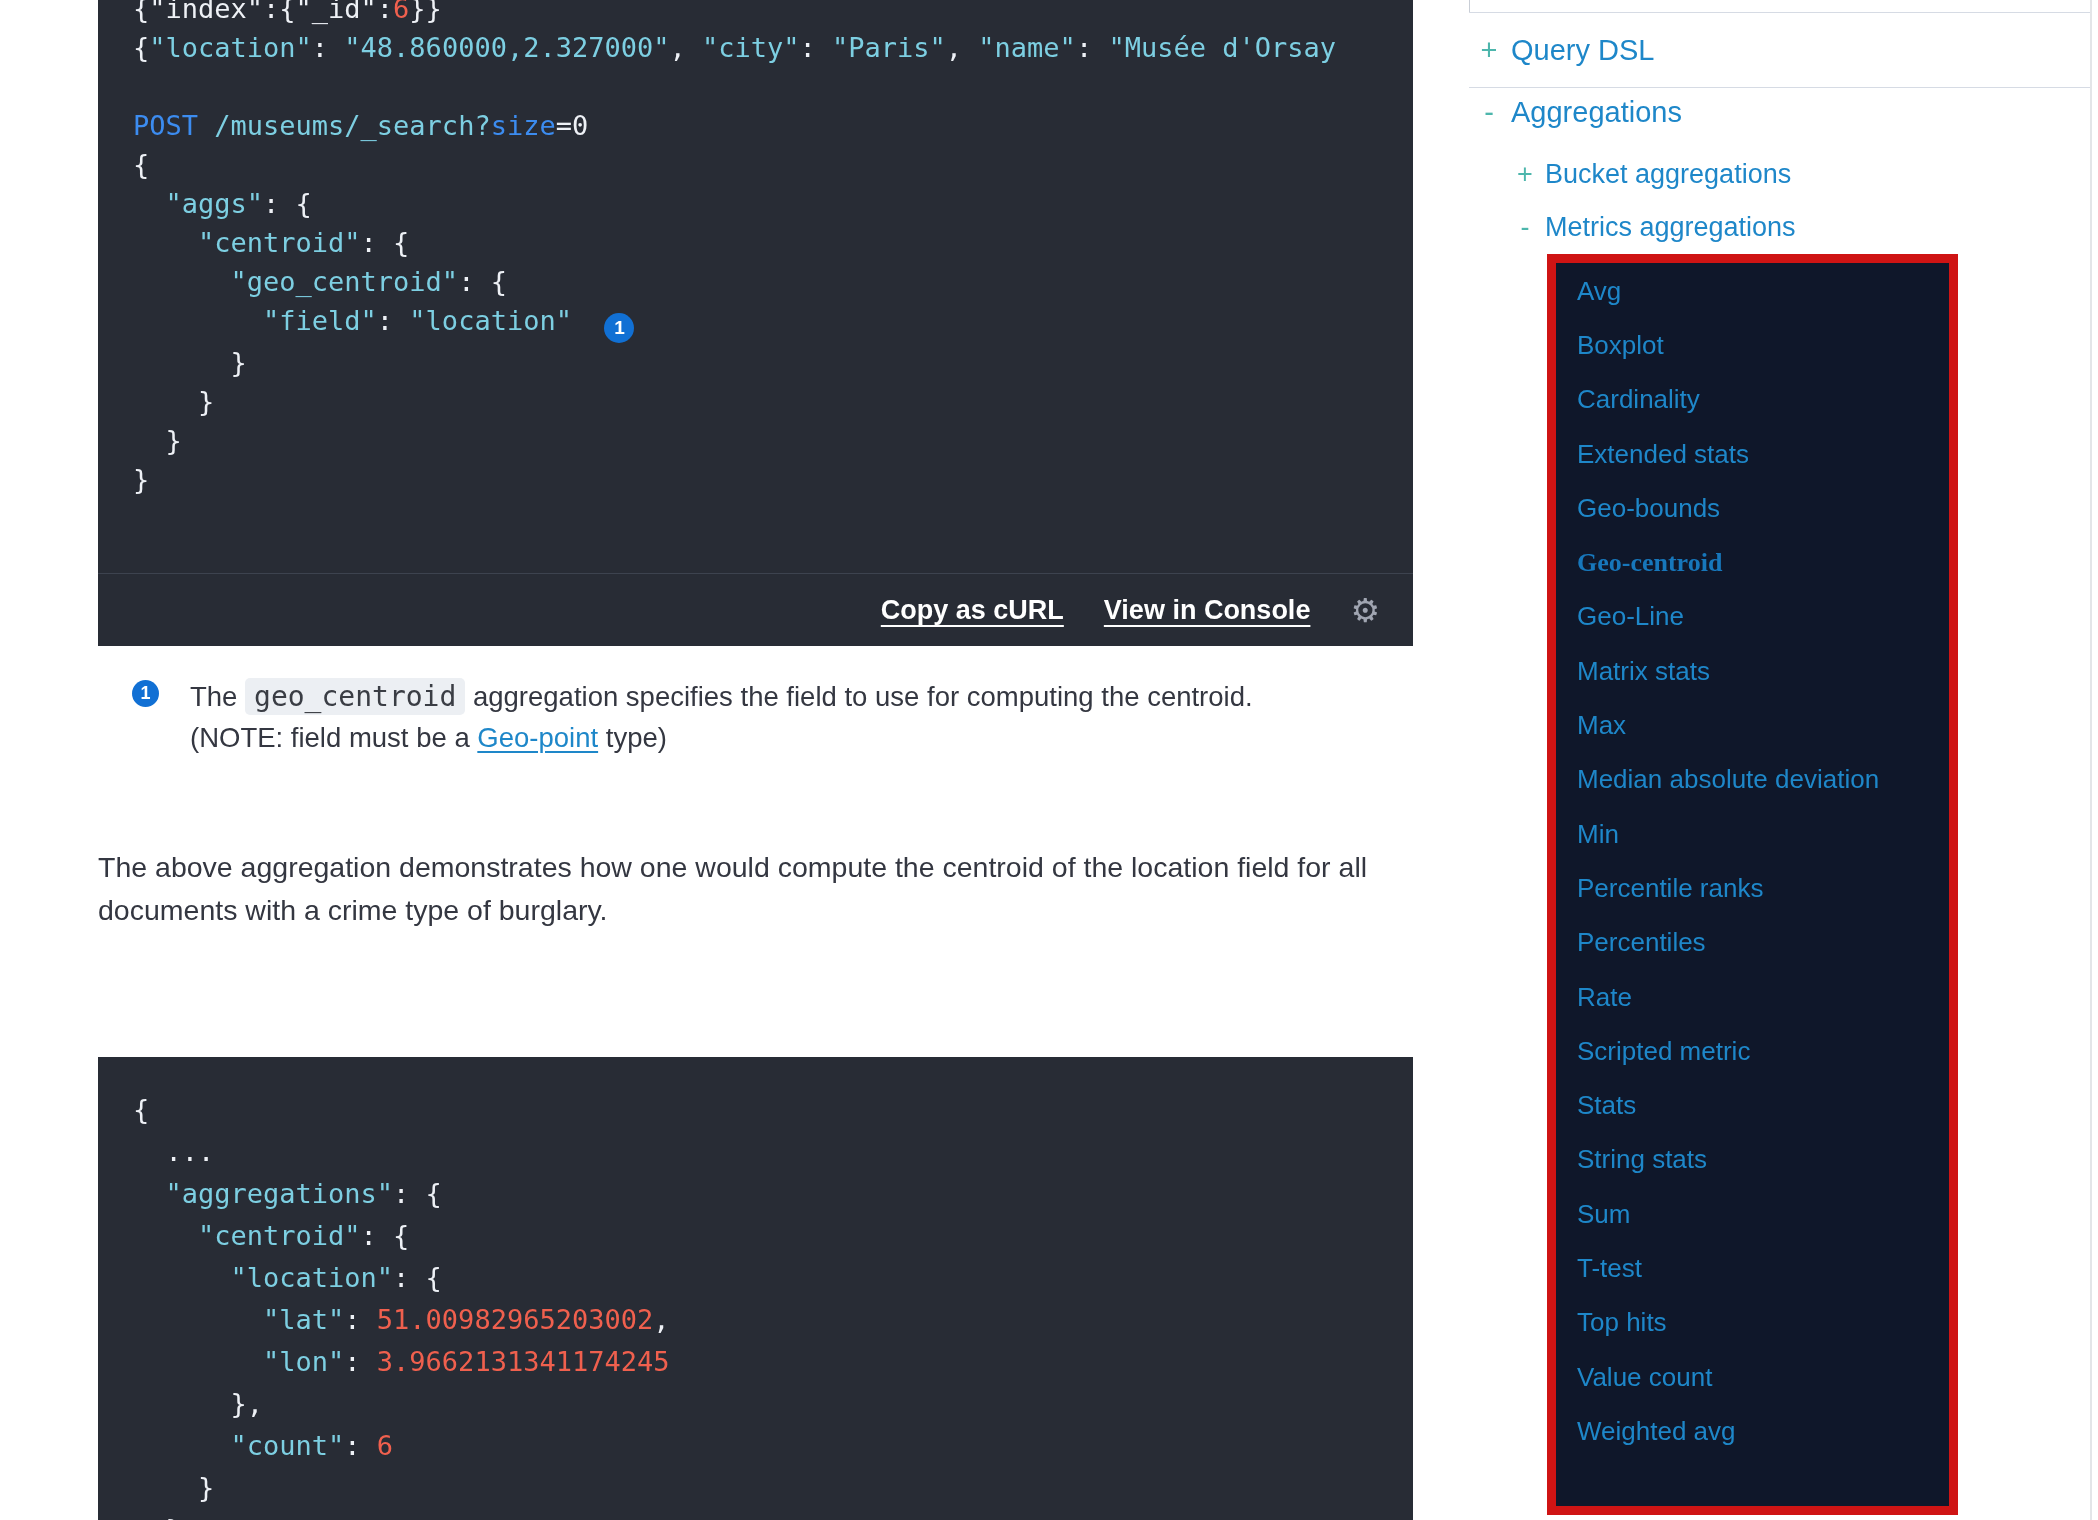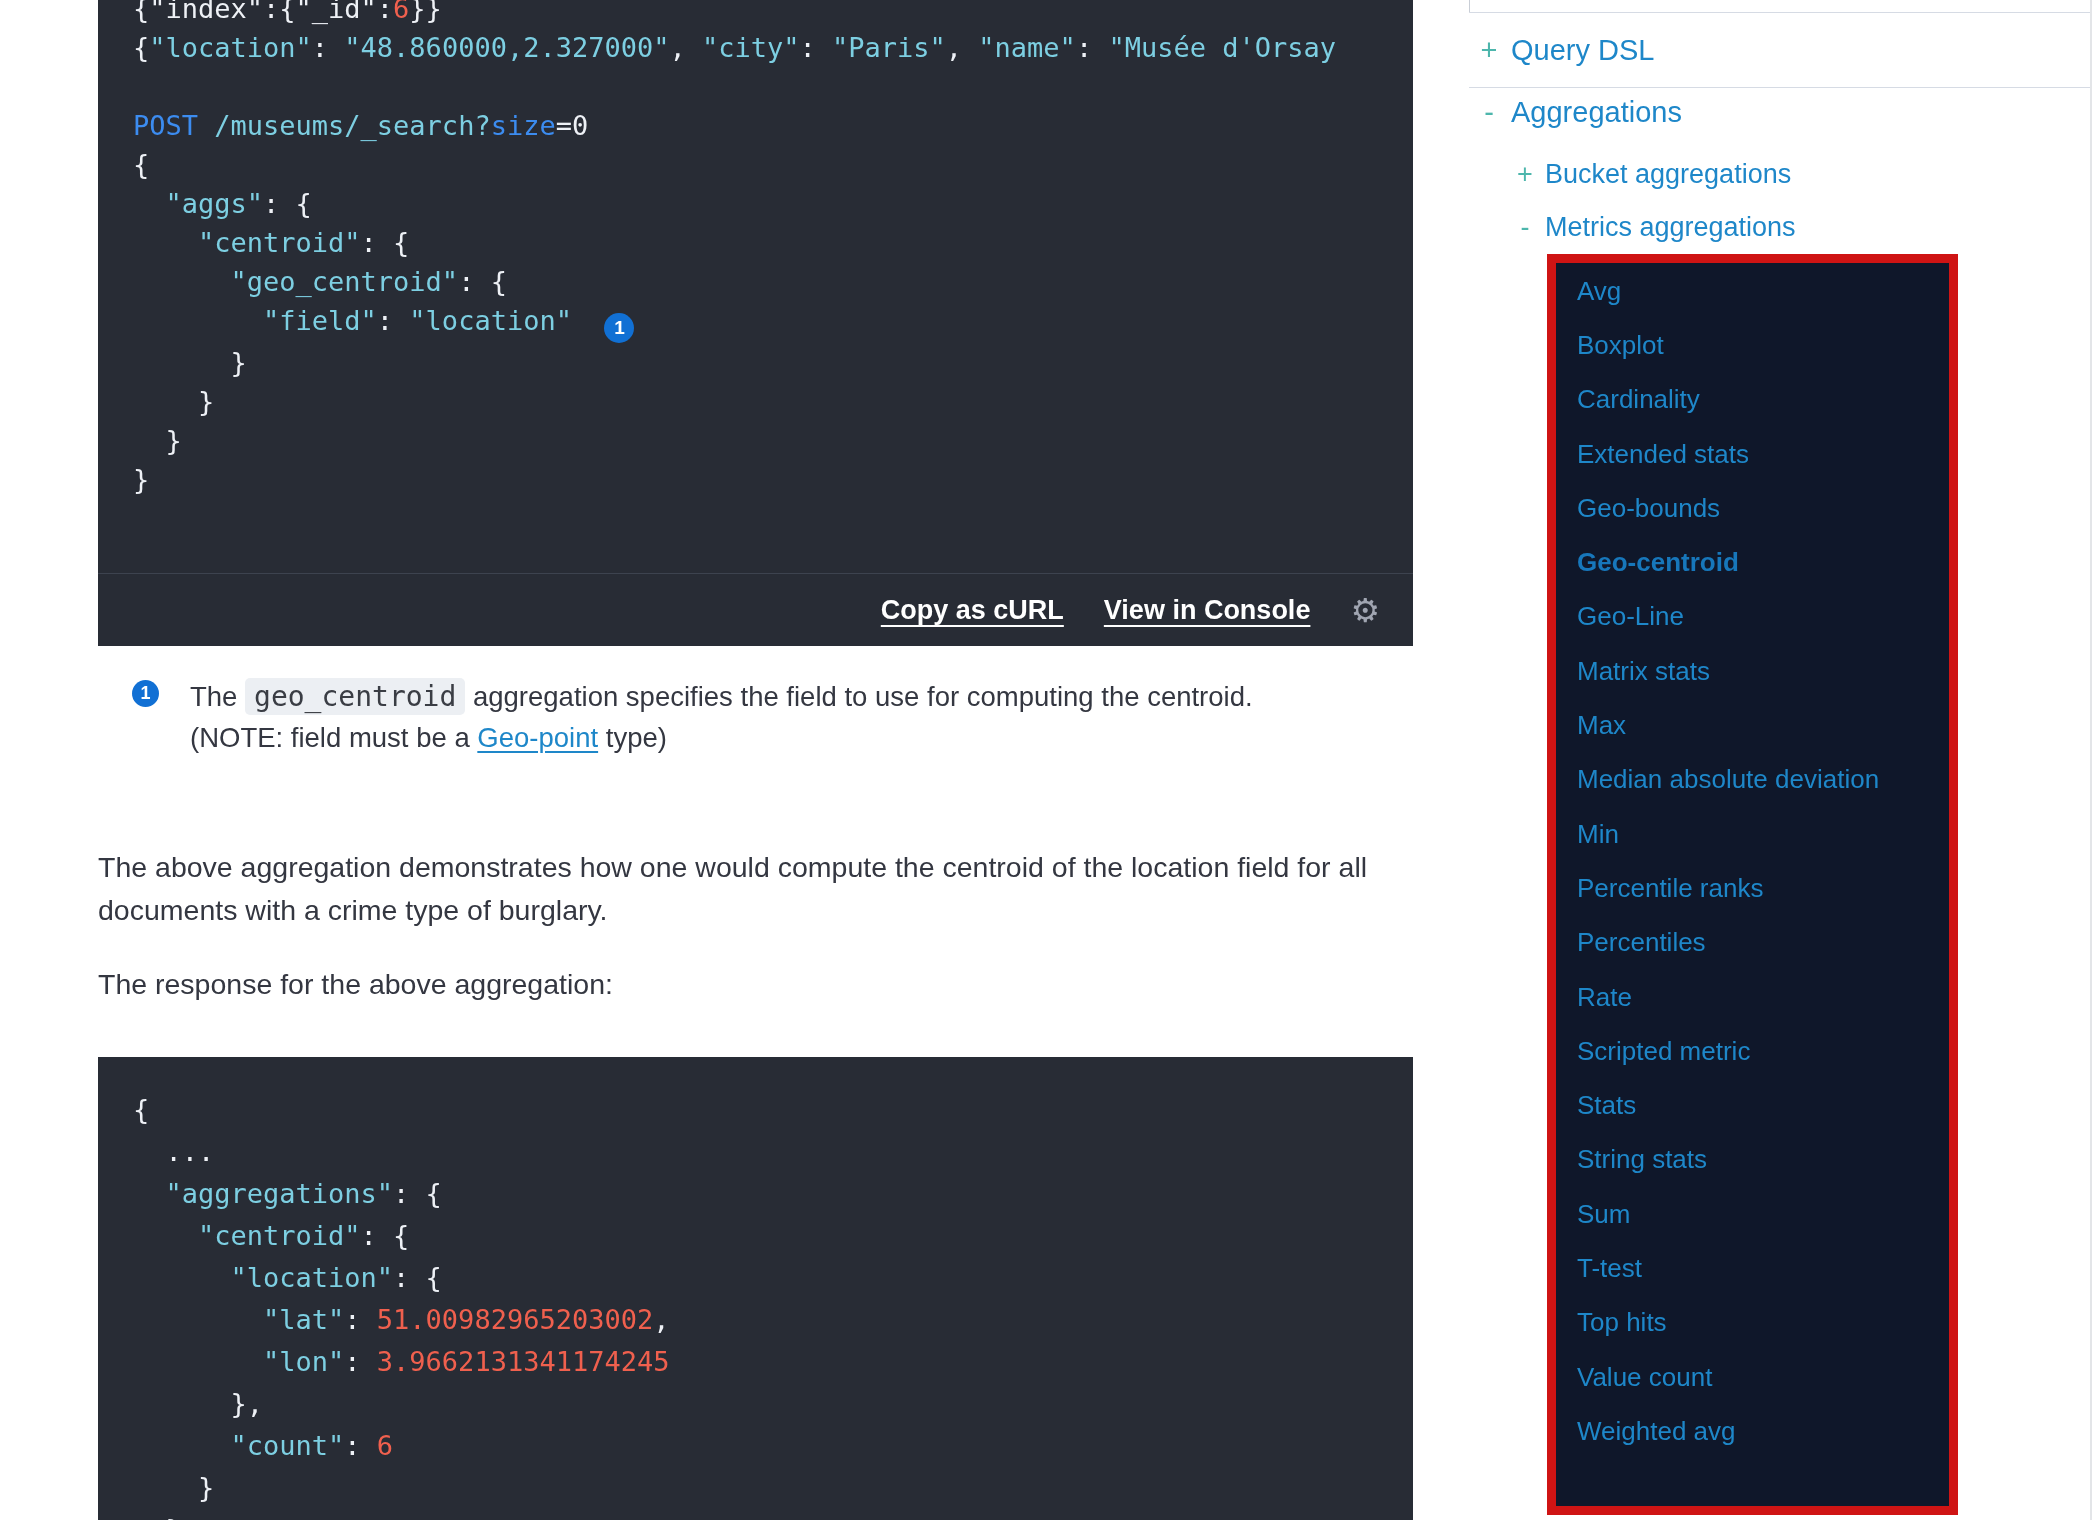--- a/index.html
+++ b/index.html
@@ -87,21 +87,21 @@
   #nav-bucket{top:150px;}
   #nav-metrics{top:203px;}
 
   .red-box{
     position:absolute;left:1547px;top:254px;width:411px;height:1261px;
     box-sizing:border-box;border:9px solid #cf1414;background:#0f172a;overflow:hidden;
   }
   .red-box ul{list-style:none;margin:0;padding:1px 0 0 21px;}
   .red-box li{height:54.3px;display:flex;align-items:center;}
   .red-box a{font-size:26px;color:#1e87c9;text-decoration:none;cursor:pointer;}
-  .red-box a.active{font-weight:bold;color:#1777bb;}
+  .red-box a.active{font-weight:bold;color:#1777bb;font-family:Liberation Serif, serif;}
 </style>
 </head>
 <body>
 
 <div class="page">
 
   <section class="code-card" id="code-card-1">
     <pre class="code" id="code1-pre"><div class="code-line"><span class="tk-pl">{"index":{"_id":</span><span class="tk-num">6</span><span class="tk-pl">}}</span></div><div class="code-line"><span class="tk-pl">{</span><span class="tk-str">"location"</span><span class="tk-pl">: </span><span class="tk-str">"48.860000,2.327000"</span><span class="tk-pl">, </span><span class="tk-str">"city"</span><span class="tk-pl">: </span><span class="tk-str">"Paris"</span><span class="tk-pl">, </span><span class="tk-str">"name"</span><span class="tk-pl">: </span><span class="tk-str">"Musée d'Orsay</span></div><div class="code-line"> </div><div class="code-line"><span class="tk-kw">POST</span><span class="tk-pl"> </span><span class="tk-str">/museums/_search?</span><span class="tk-kw">size</span><span class="tk-pl">=0</span></div><div class="code-line"><span class="tk-pl">{</span></div><div class="code-line"><span class="tk-pl">  </span><span class="tk-str">"aggs"</span><span class="tk-pl">: {</span></div><div class="code-line"><span class="tk-pl">    </span><span class="tk-str">"centroid"</span><span class="tk-pl">: {</span></div><div class="code-line"><span class="tk-pl">      </span><span class="tk-str">"geo_centroid"</span><span class="tk-pl">: {</span></div><div class="code-line"><span class="tk-pl">        </span><span class="tk-str">"field"</span><span class="tk-pl">: </span><span class="tk-str">"location"</span><span class="tk-pl">  </span><span class="code-badge">1</span></div><div class="code-line"><span class="tk-pl">      }</span></div><div class="code-line"><span class="tk-pl">    }</span></div><div class="code-line"><span class="tk-pl">  }</span></div><div class="code-line"><span class="tk-pl">}</span></div></pre>
     <div class="code-footer">
       <a>Copy as cURL</a>
@@ -112,21 +112,20 @@
 
   <div class="callout">
     <span class="callout-badge">1</span>
     <div class="callout-text">
       <span>The </span><code class="inline-code">geo_centroid</code><span> aggregation specifies the field to use for computing the centroid.</span>
       <span class="note-line"><span>(NOTE: field must be a </span><a class="doc-link">Geo-point</a><span> type)</span></span>
     </div>
   </div>
 
   <p class="para" id="para-1">The above aggregation demonstrates how one would compute the centroid of the location field for all documents with a crime type of burglary.</p>
-  <p class="para" id="para-2">The response for the above aggregation:</p>
 
   <section class="code-card" id="code-card-2">
     <pre class="code" id="code2-pre"><div class="code-line"><span class="tk-pl">{</span></div><div class="code-line"><span class="tk-pl">  ...</span></div><div class="code-line"><span class="tk-pl">  </span><span class="tk-str">"aggregations"</span><span class="tk-pl">: {</span></div><div class="code-line"><span class="tk-pl">    </span><span class="tk-str">"centroid"</span><span class="tk-pl">: {</span></div><div class="code-line"><span class="tk-pl">      </span><span class="tk-str">"location"</span><span class="tk-pl">: {</span></div><div class="code-line"><span class="tk-pl">        </span><span class="tk-str">"lat"</span><span class="tk-pl">: </span><span class="tk-num">51.00982965203002</span><span class="tk-pl">,</span></div><div class="code-line"><span class="tk-pl">        </span><span class="tk-str">"lon"</span><span class="tk-pl">: </span><span class="tk-num">3.9662131341174245</span></div><div class="code-line"><span class="tk-pl">      },</span></div><div class="code-line"><span class="tk-pl">      </span><span class="tk-str">"count"</span><span class="tk-pl">: </span><span class="tk-num">6</span></div><div class="code-line"><span class="tk-pl">    }</span></div><div class="code-line"><span class="tk-pl">  }</span></div></pre>
   </section>
 
   <span class="sb-tick"></span>
   <span class="sb-divider" style="top:12px;"></span>
   <span class="sb-divider" style="top:87px;"></span>
   <span class="right-edge"></span>
 

